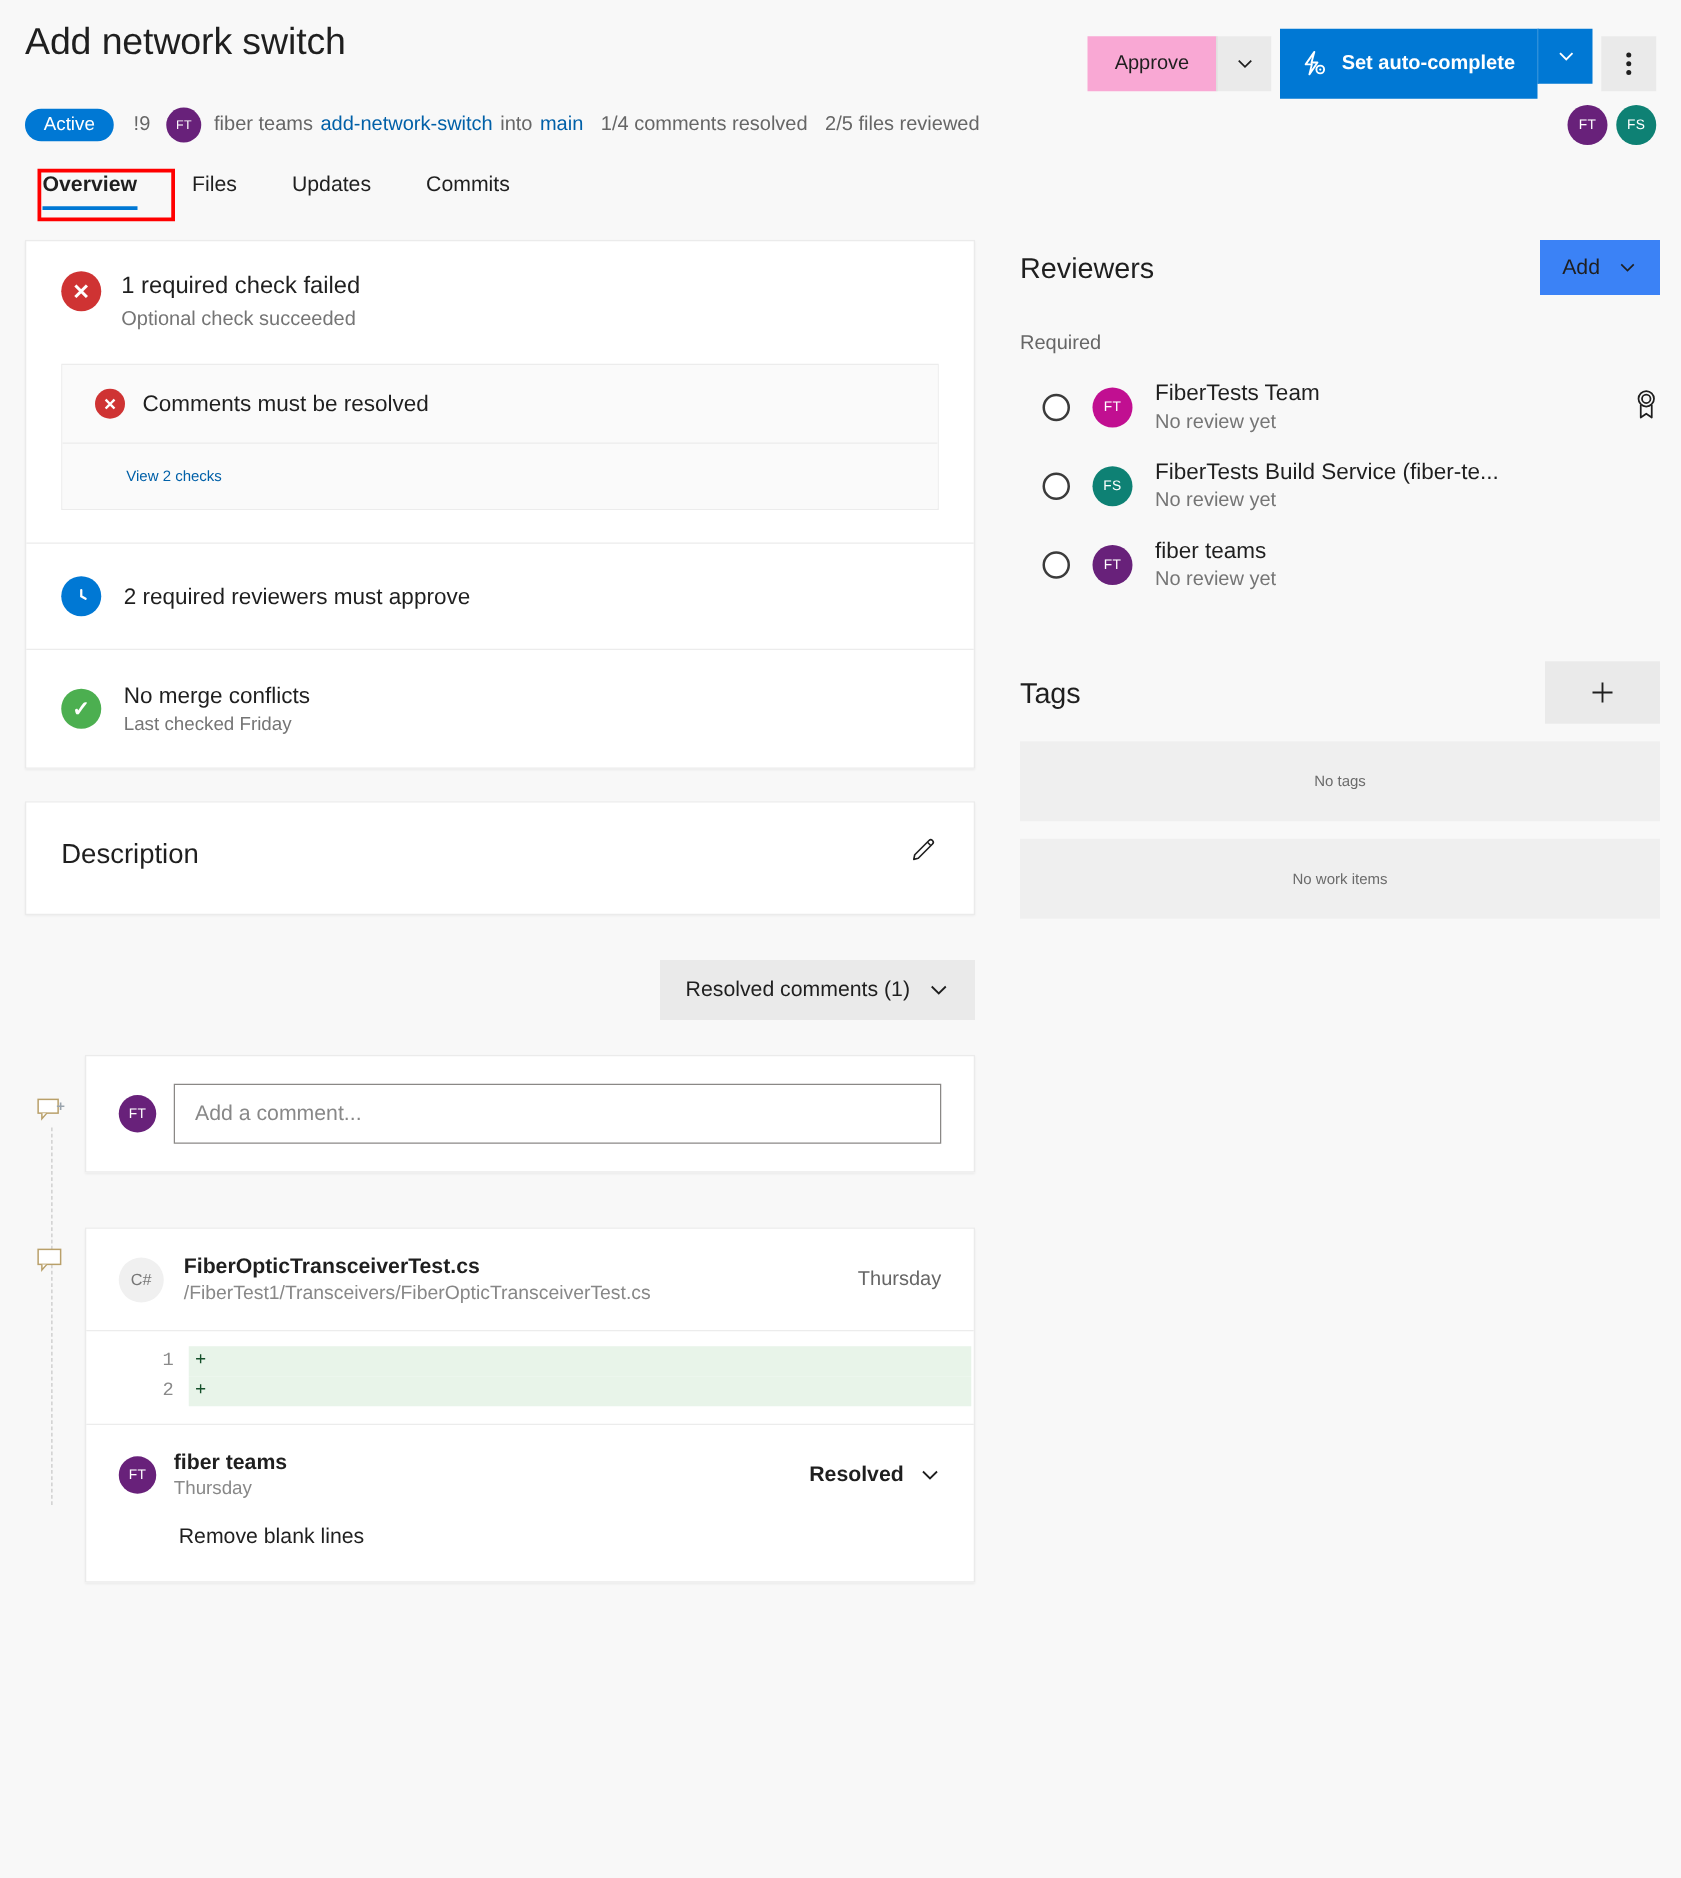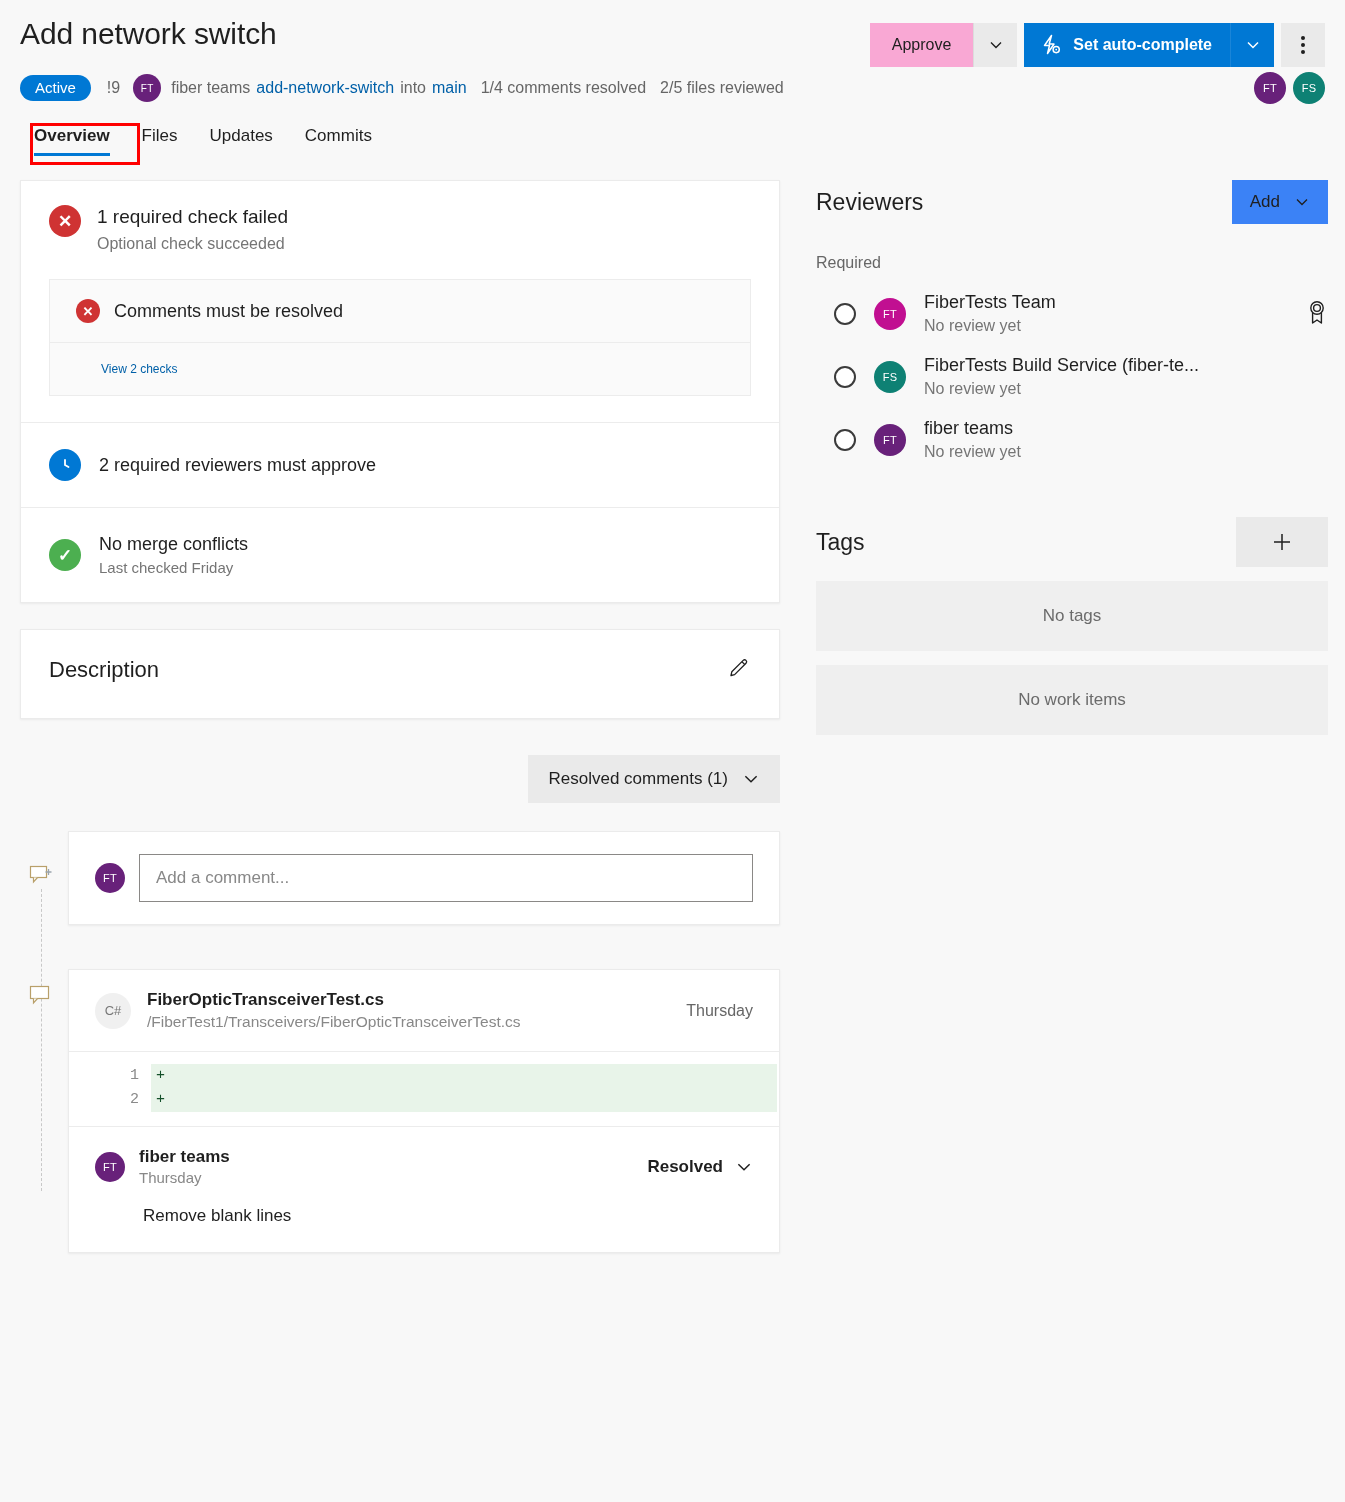--- a/index.html
+++ b/index.html
@@ -29,21 +29,21 @@
     padding: 0 22px; height: 44px; cursor: pointer;
   }
   .btn-approve-caret {
     background: #eaeaea; border: none; border-left: 1px solid #dcdcdc;
     width: 44px; height: 44px; cursor: pointer;
     display: flex; align-items: center; justify-content: center;
   }
   .btn-auto {
     background: #0078d4; color: #fff; border: none;
     font-size: 16px; font-weight: 600; font-family: inherit;
-    height: 44px; padding: 0 18px 0 16px; cursor: pointer;
+    height: 56px; padding: 0 18px 0 16px; cursor: pointer;
     display: flex; align-items: center; gap: 11px;
   }
   .btn-auto-caret {
     background: #0078d4; border: none; border-left: 1px solid #1a85d8;
     width: 44px; height: 44px; cursor: pointer;
     display: flex; align-items: center; justify-content: center;
   }
   .btn-more {
     background: #eaeaea; border: none; width: 44px; height: 44px;
     cursor: pointer; display: flex; align-items: center; justify-content: center;
@@ -73,21 +73,21 @@
   .av-ft { background: #68217a; }
   .av-ft-pink { background: #c10f91; }
   .av-fs { background: #0e8174; }
   .sub-author { color: #666; margin: 0 6px 0 10px; }
   .sub-link { color: #0060a8; }
   .sub-muted { color: #666; }
   .sub-gap { margin-left: 14px; }
   .sub-right { margin-left: auto; display: flex; align-items: center; gap: 7px; }
 
   
-  .tabs { display: flex; gap: 4px; margin-top: 14px; position: relative; }
+  .tabs { display: flex; gap: 16px; margin-top: 14px; position: relative; }
   .tab {
     font-size: 17px; color: #1f1f1f; padding: 7px 14px 10px;
     cursor: pointer; position: relative; background: none; border: none;
     font-family: inherit;
   }
   .tab.active { font-weight: 600; }
   .tab.active::after {
     content: ""; position: absolute; left: 14px; right: 14px; bottom: 0;
     height: 3px; background: #0078d4;
   }
@@ -219,21 +219,21 @@
     display: flex; align-items: center; gap: 18px; padding: 10px 0 10px 18px;
   }
   .radio {
     width: 22px; height: 22px; border-radius: 50%; border: 2px solid #3b3b3b;
     background: #fff; flex: none; cursor: pointer;
   }
   .rv-name { font-size: 18px; color: #1f1f1f; white-space: nowrap; }
   .rv-sub { font-size: 16px; color: #757575; margin-top: 4px; }
   .rv-badge { margin-left: auto; }
   .empty-box {
-    background: #efefef; color: #6b6b6b; font-size: 17px;
+    background: #efefef; color: #6b6b6b; font-size: 12px;
     text-align: center; padding: 25px 0; margin-top: 14px;
   }
   .section-gap { margin-top: 46px; }
 </style>
 </head>
 <body>
 
 <div class="page">
 
   <div class="header-row">

